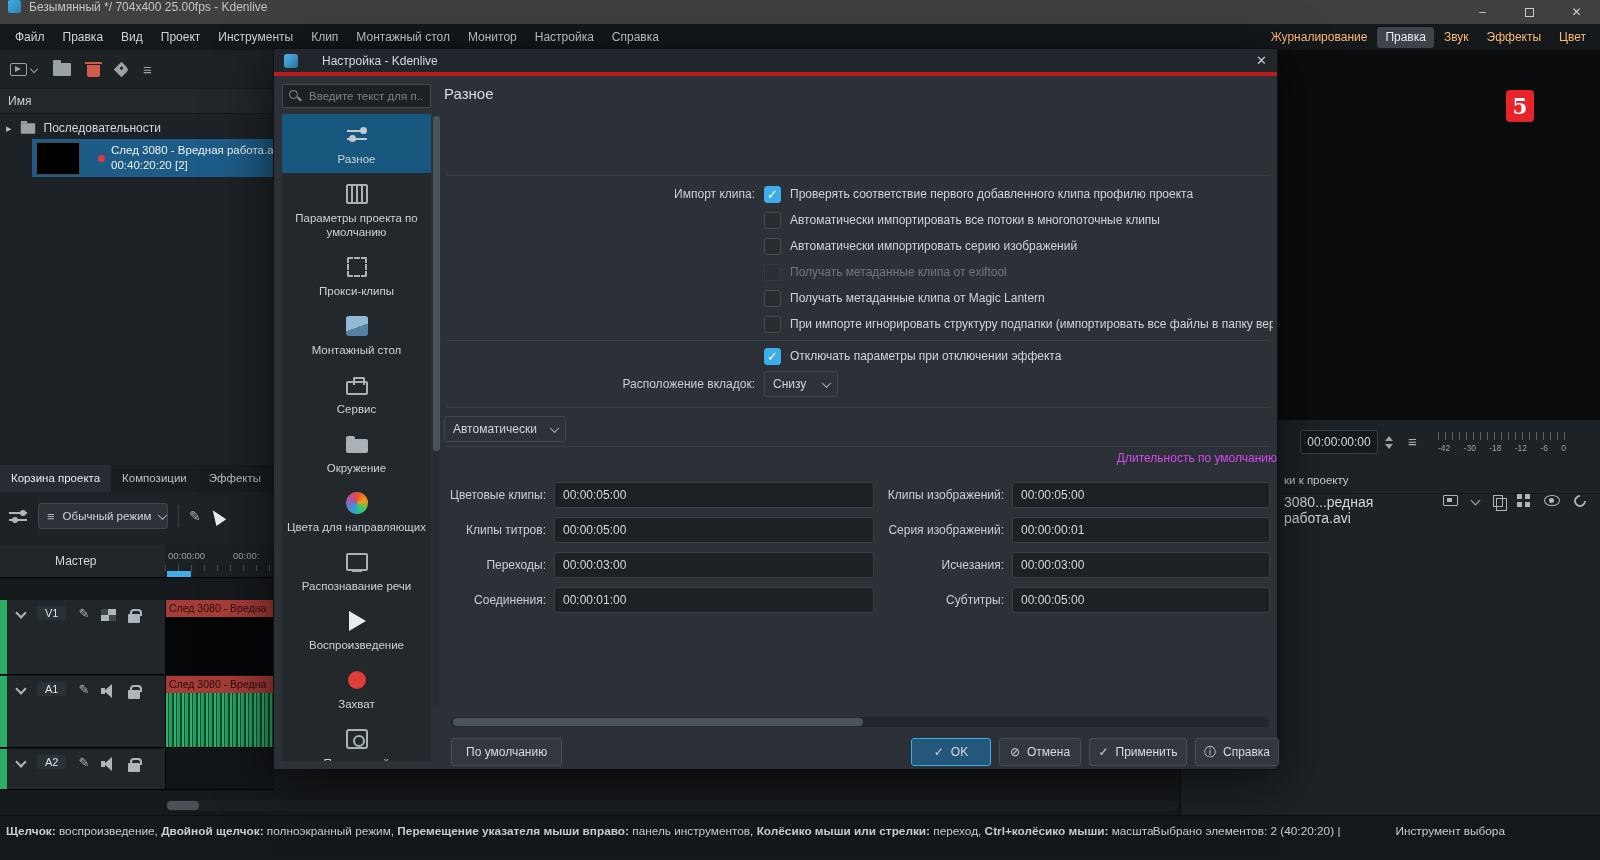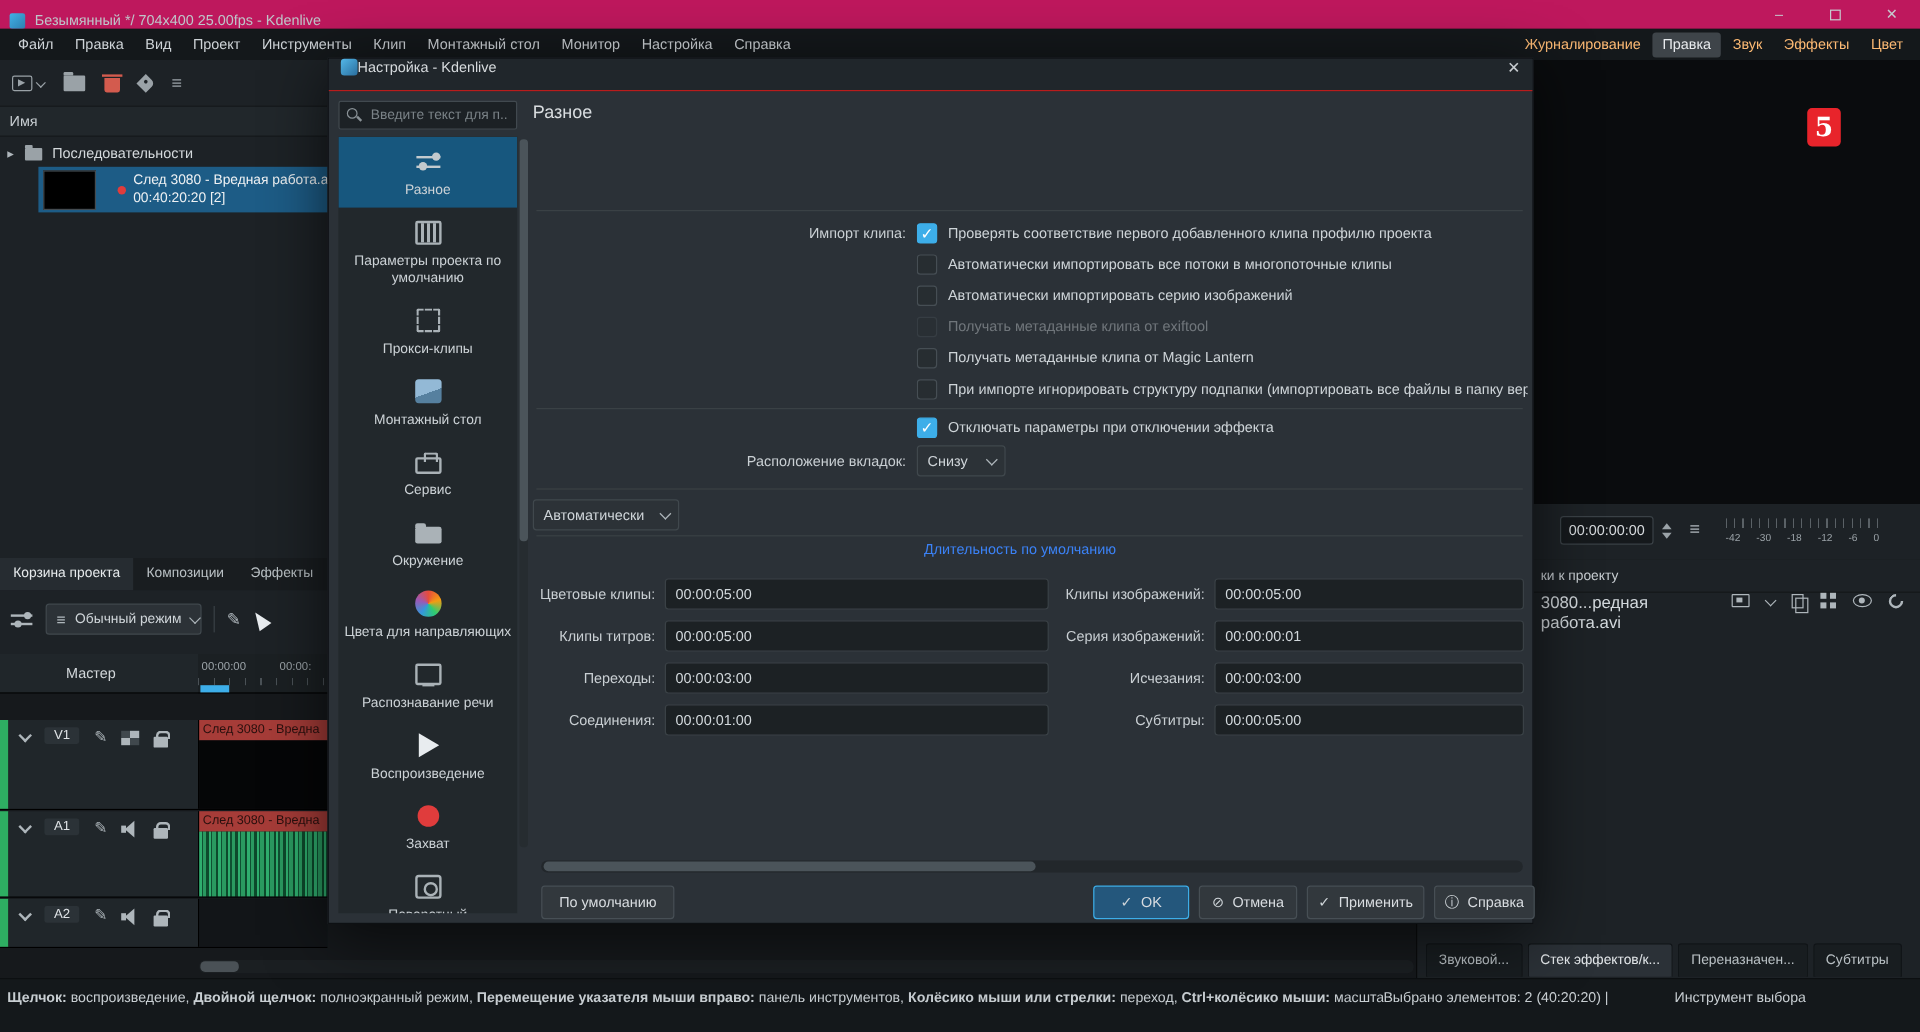--- a/index.html
+++ b/index.html
@@ -2,21 +2,21 @@
 <html><head>
 <meta charset="utf-8">
 <style>
 *{margin:0;padding:0;box-sizing:border-box}
 html,body{width:1600px;height:860px}
 body{font-family:"Liberation Sans",sans-serif;font-size:12px;color:#cfd5d9;background:#101315;overflow:hidden}
 #app{position:relative;width:1600px;height:860px;background:#15191c}
 .abs{position:absolute}
 b{font-weight:bold}
 
-.titlebar{background:#be185d;display:flex;align-items:flex-end;padding-left:8px;color:#bfc5c9}
+.titlebar{background:#404040;display:flex;align-items:flex-start;padding-left:8px;color:#bfc5c9}
 .app-icon{width:13px;height:13px;background:linear-gradient(135deg,#41b0e6,#2d7fb0);border-radius:2px;margin-right:8px}
 .wbtns{margin-left:auto;display:flex;height:100%}
 .wbtn{width:47px;display:flex;align-items:center;justify-content:center;color:#c6cbcf}
 .maxbox{width:9px;height:9px;border:1px solid #c6cbcf;display:inline-block}
 
 .menubar{background:#14181b;display:flex;align-items:center;justify-content:space-between;padding:0 6px}
 .menus{display:flex}
 .mitem{padding:0 9px;line-height:26px;color:#ced3d7}
 .layouts{display:flex;gap:2px;align-items:center}
 .litem{padding:0 8px;line-height:21px;color:#fdba74;border-radius:3px}
@@ -111,21 +111,21 @@
 .i-refresh{width:12px;height:12px;border:2px solid #aeb6bb;border-radius:50%;border-top-color:transparent;transform:rotate(45deg)}
 .brtabs{display:flex;gap:4px}
 .brtab{padding:0 10px;line-height:26px;font-size:11.5px;color:#b9c0c4;background:#181d20;border:1px solid #101417;border-bottom:none;border-radius:3px 3px 0 0}
 .brtab.active{background:#2b3137;color:#e2e6e9}
 
 .statusbar{background:#14181b;display:flex;align-items:flex-start;padding:8px 10px 0 6px;font-size:11.8px;color:#c8ced2;border-top:1px solid #0c0f11}
 .hints{white-space:nowrap;overflow:hidden}
 .sright{margin-left:auto;display:flex;gap:55px;padding-right:85px;white-space:nowrap}
 
 .dialog{background:#2b3137;border:1px solid #0d1013;box-shadow:0 10px 50px rgba(0,0,0,.65);z-index:10}
-.dtitle{height:27px;background:#20262b;display:flex;padding:0 10px;gap:0;color:#d6dadd;border-bottom:1px solid #b91c1c}
+.dtitle{height:27px;background:#20262b;display:flex;align-items:center;padding:0 10px;gap:24px;color:#d6dadd;border-bottom:4px solid #b91c1c}
 .dicon{width:14px;height:14px;border-radius:3px;background:linear-gradient(135deg,#53b7e8,#2a6e9e)}
 .dclose{margin-left:auto;color:#c6cbcf;font-size:13px}
 .dsearch{position:absolute;left:8px;top:35px;width:149px;height:24px;background:#1c2125;border:1px solid #41494f;border-radius:2px;color:#d2d8dc;padding:0 6px 0 26px;font:11.5px "Liberation Sans",sans-serif;outline:none}
 .dsearch::placeholder{color:#7a8287}
 .dsearch-ico{position:absolute;left:15px;top:41px;width:9px;height:9px;border:1.5px solid #8a9297;border-radius:50%}
 .dsearch-ico::after{content:"";position:absolute;left:7px;top:7px;width:5px;height:1.5px;background:#8a9297;transform:rotate(45deg)}
 .dpagetitle{position:absolute;left:170px;top:36px;font-size:15px;color:#d9dde0}
 .dsidebar{position:absolute;left:8px;top:65px;bottom:8px;width:149px;background:#22282c;overflow:hidden}
 .side-item{padding:9px 2px 7px;text-align:center;cursor:default}
 .side-item.selected{background:#17577e}
@@ -151,21 +151,21 @@
 .dvthumb{position:absolute;left:0;top:0;width:7px;height:335px;background:#4b545a;border-radius:3px}
 .optgroup{position:absolute;right:4px;display:flex;align-items:flex-start}
 .grouplabel{width:320px;text-align:right;padding-right:9px;line-height:26px;white-space:nowrap;flex:none;color:#c9cfd3}
 .optlist{flex:1;min-width:0}
 .cbrow{height:26px;display:flex;align-items:center;gap:9px;white-space:nowrap;overflow:hidden;color:#ced4d8}
 .cbrow.disabled{opacity:.42}
 .cb{width:17px;height:17px;border:1px solid #464e54;border-radius:3px;background:#272d31;flex:none;position:relative}
 .cb.checked{background:#3daee9;border-color:#3daee9}
 .cb.checked::after{content:"✓";position:absolute;inset:0;color:#fff;font-size:13px;line-height:16px;text-align:center}
 .dsep{position:absolute;left:173px;right:8px;height:1px;background:#3a4145}
-.dgrouptitle{position:absolute;left:163px;width:826px;top:402px;text-align:center;color:#3b82f6}
+.dgrouptitle{position:absolute;left:177px;width:826px;top:402px;text-align:right;color:#d946ef}
 .durgrid{position:absolute;left:173px;top:433px;width:826px;display:grid;grid-template-columns:104px 320px 132px 258px;column-gap:3px;row-gap:9px}
 .durlabel{text-align:right;line-height:26px;padding-right:5px;white-space:nowrap;color:#c9cfd3}
 .tin{height:26px;background:#1c2124;border:1px solid #3a4146;border-radius:3px;color:#d2d8dc;padding:0 8px;font:12px "Liberation Sans",sans-serif;width:100%}
 .dhscroll{position:absolute;left:177px;top:668px;width:818px;height:10px;background:#22272b;border-radius:5px}
 .dhthumb{position:absolute;left:2px;top:1px;width:410px;height:8px;background:#4b545a;border-radius:4px}
 .btn{position:absolute;height:28px;background:#32383d;border:1px solid #474f55;border-radius:3px;display:inline-flex;align-items:center;justify-content:center;gap:7px;padding:0 14px;font-size:12px;color:#d8dce0}
 .btn.primary{background:#24577c;border-color:#3daee9}
 .bico{font-size:12px;color:#cfd5d9}
 </style>
 </head>
@@ -353,27 +353,20 @@
       </span>
     </div>
   </div>
 
   <div class="abs" style="left:273px;top:770px;width:907px;height:45px;background:#16191c"></div>
 
   <div class="abs tl-hscroll" style="left:166px;top:800px;width:1012px;height:11px">
     <div class="tl-hthumb"></div>
   </div>
 
-  <div class="abs brtabs" style="left:1188px;top:786px;height:28px">
-
-  <span class="brtab">Звуковой...</span>
-      <span class="brtab active">Стек эффектов/к...</span>
-      <span class="brtab">Переназначен...</span>
-      <span class="brtab">Субтитры</span>
-    </div>
 
   <div class="abs statusbar" style="left:0;top:815px;width:1600px;height:45px">
     <div class="hints"><b>Щелчок:</b> воспроизведение, <b>Двойной щелчок:</b> полноэкранный режим, <b>Перемещение указателя мыши вправо:</b> панель инструментов, <b>Колёсико мыши или стрелки:</b> переход, <b>Ctrl+колёсико мыши:</b> масштаб</div>
     <div class="sright">
       <span>Выбрано элементов: 2 (40:20:20) |</span>
       <span>Инструмент выбора</span>
     </div>
   </div>
 
   <div class="abs dialog" style="left:273px;top:48px;width:1005px;height:722px">

